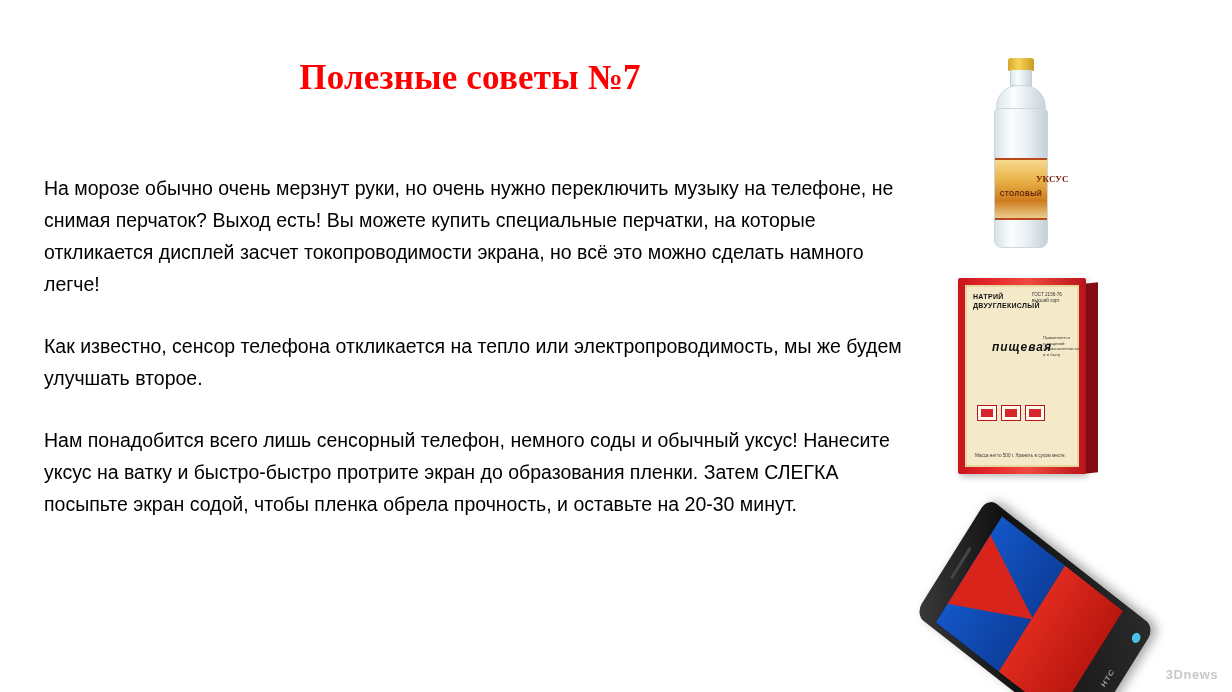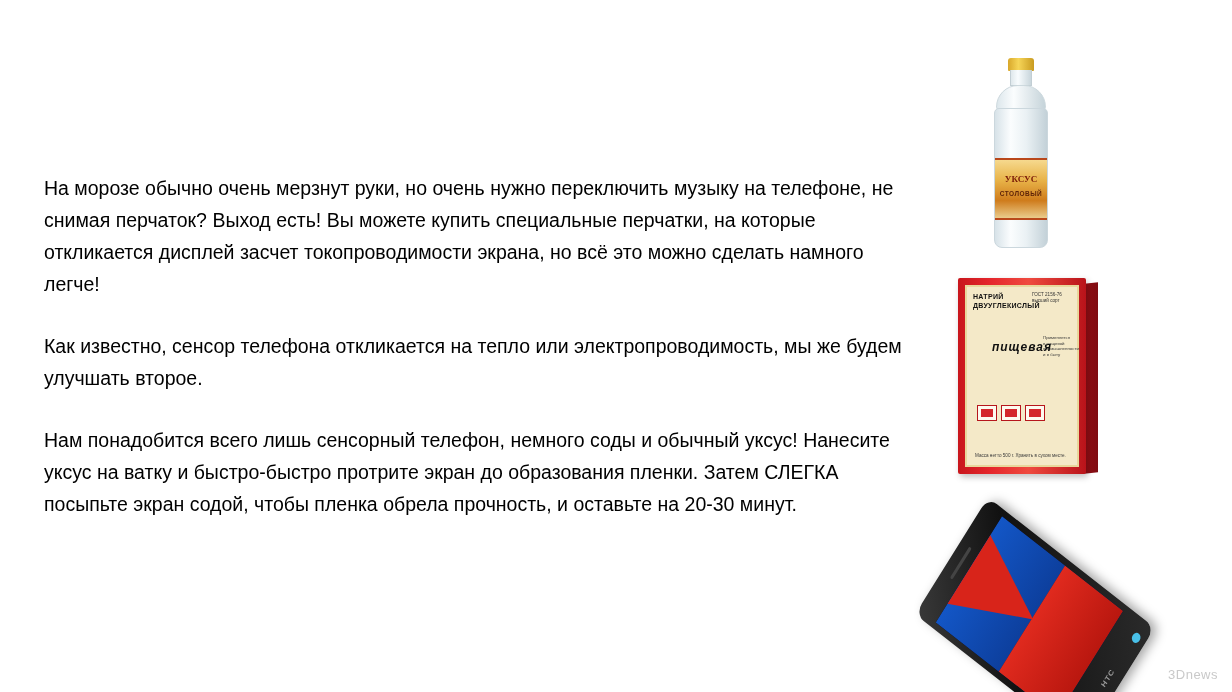--- a/index.html
+++ b/index.html
@@ -120,25 +120,25 @@
     height: 58px;
     background: linear-gradient(to bottom, #f6d98e, #e8b348 35%, #cf7c1c 70%, #eacc8c);
     border-top: 2px solid #b9481b;
     border-bottom: 2px solid #b9481b;
   }
   .bottle-label-t1 {
     position: absolute;
     top: 14px;
     left: 0;
     width: 100%;
-    text-align: center;
     font-size: 9px;
     font-weight: bold;
     color: #7a1a08;
     font-family: "Liberation Serif", serif;
+    padding-left: 41px;
   }
   .bottle-label-t2 {
     position: absolute;
     top: 30px;
     left: 0;
     width: 100%;
     text-align: center;
     font-size: 6.5px;
     font-weight: bold;
     color: #5d2208;
@@ -351,30 +351,31 @@
     border-radius: 2px;
   }
   .phone-navbtn.right { right: 16px; background: #49c0e8; border-radius: 50%; }
 
   
   .watermark {
     position: absolute;
     right: 14px;
     bottom: 10px;
     font-size: 13px;
-    font-weight: normal;
+    font-weight: bold;
     color: #c9c9c9;
     letter-spacing: 0.5px;
   }
 </style>
 </head>
 <body>
 
 <div class="page">
 
+  <h1 class="title">Полезные советы №7</h1>
 
   <div class="body-text">
     <p class="para">На морозе обычно очень мерзнут руки, но очень нужно переключить музыку на телефоне, не снимая перчаток? Выход есть! Вы можете купить специальные перчатки, на которые откликается дисплей засчет токопроводимости экрана, но всё это можно сделать намного легче!</p>
     <p class="para">Как известно, сенсор телефона откликается на тепло или электропроводимость, мы же будем улучшать второе.</p>
     <p class="para">Нам понадобится всего лишь сенсорный телефон, немного соды и обычный уксус! Нанесите уксус на ватку и быстро-быстро протрите экран до образования пленки. Затем СЛЕГКА посыпьте экран содой, чтобы пленка обрела прочность, и оставьте на 20-30 минут.</p>
   </div>
 
   <div class="img-col">
 
     <div class="bottle-wrap">

